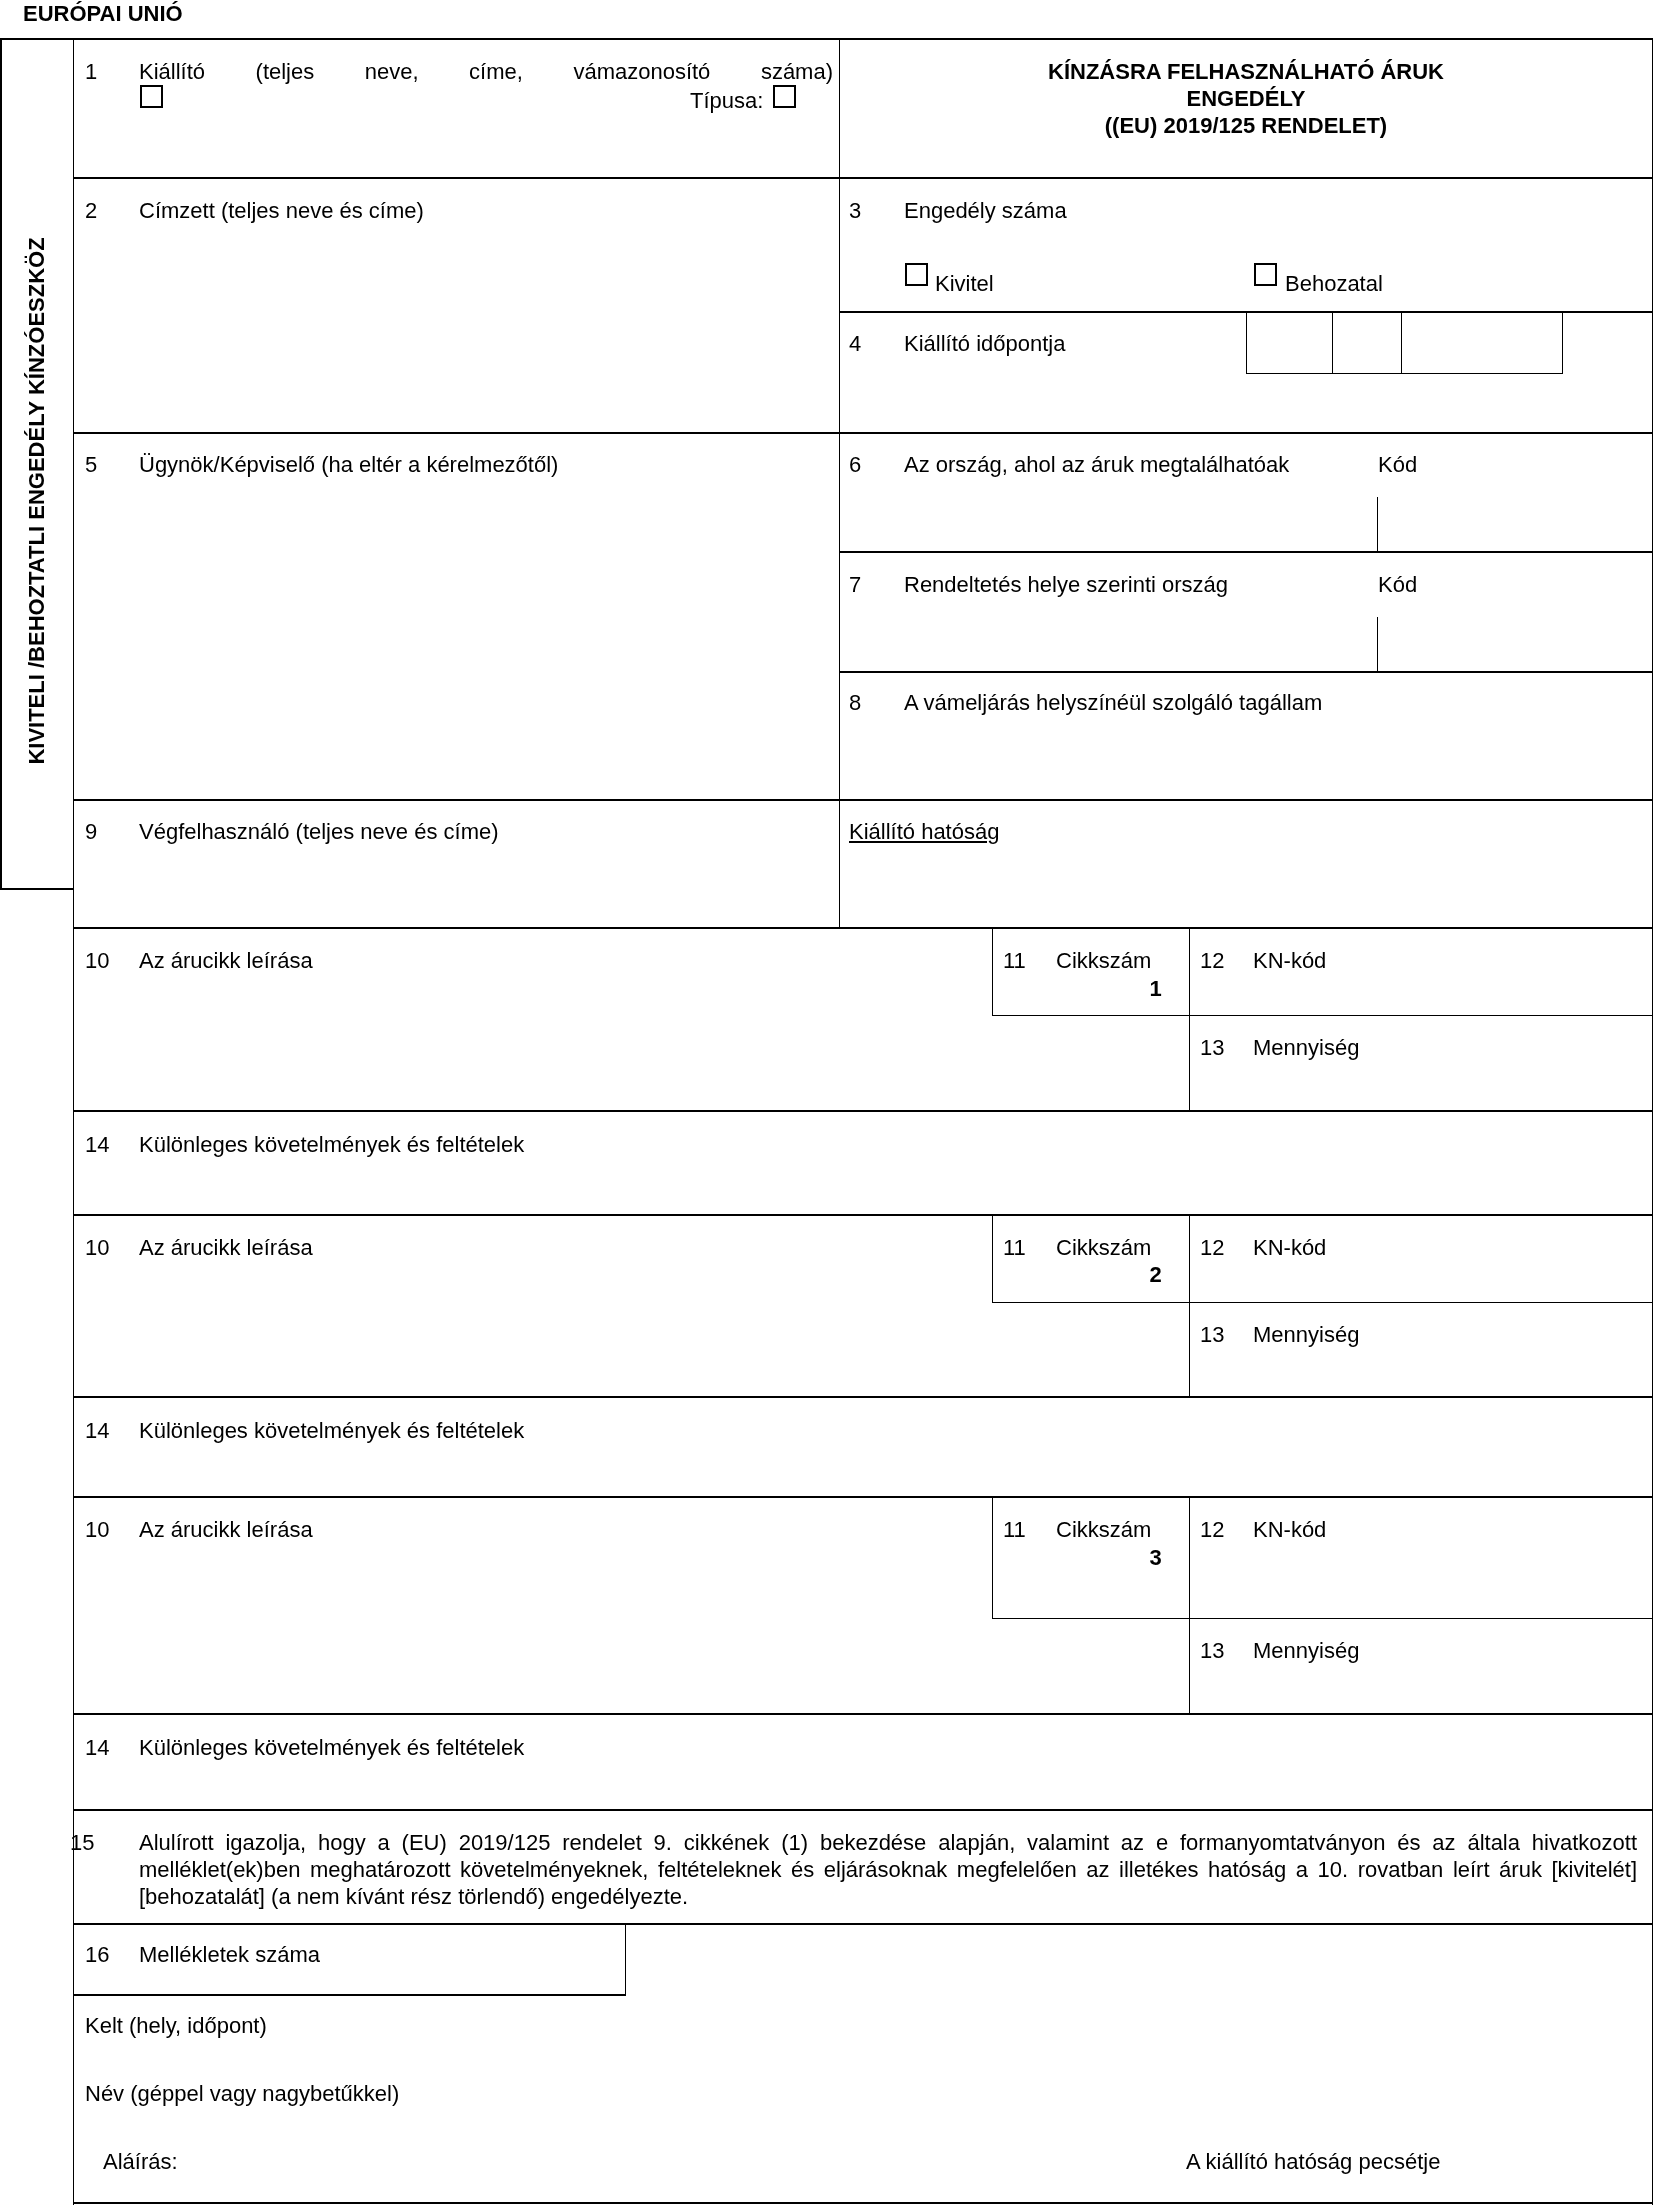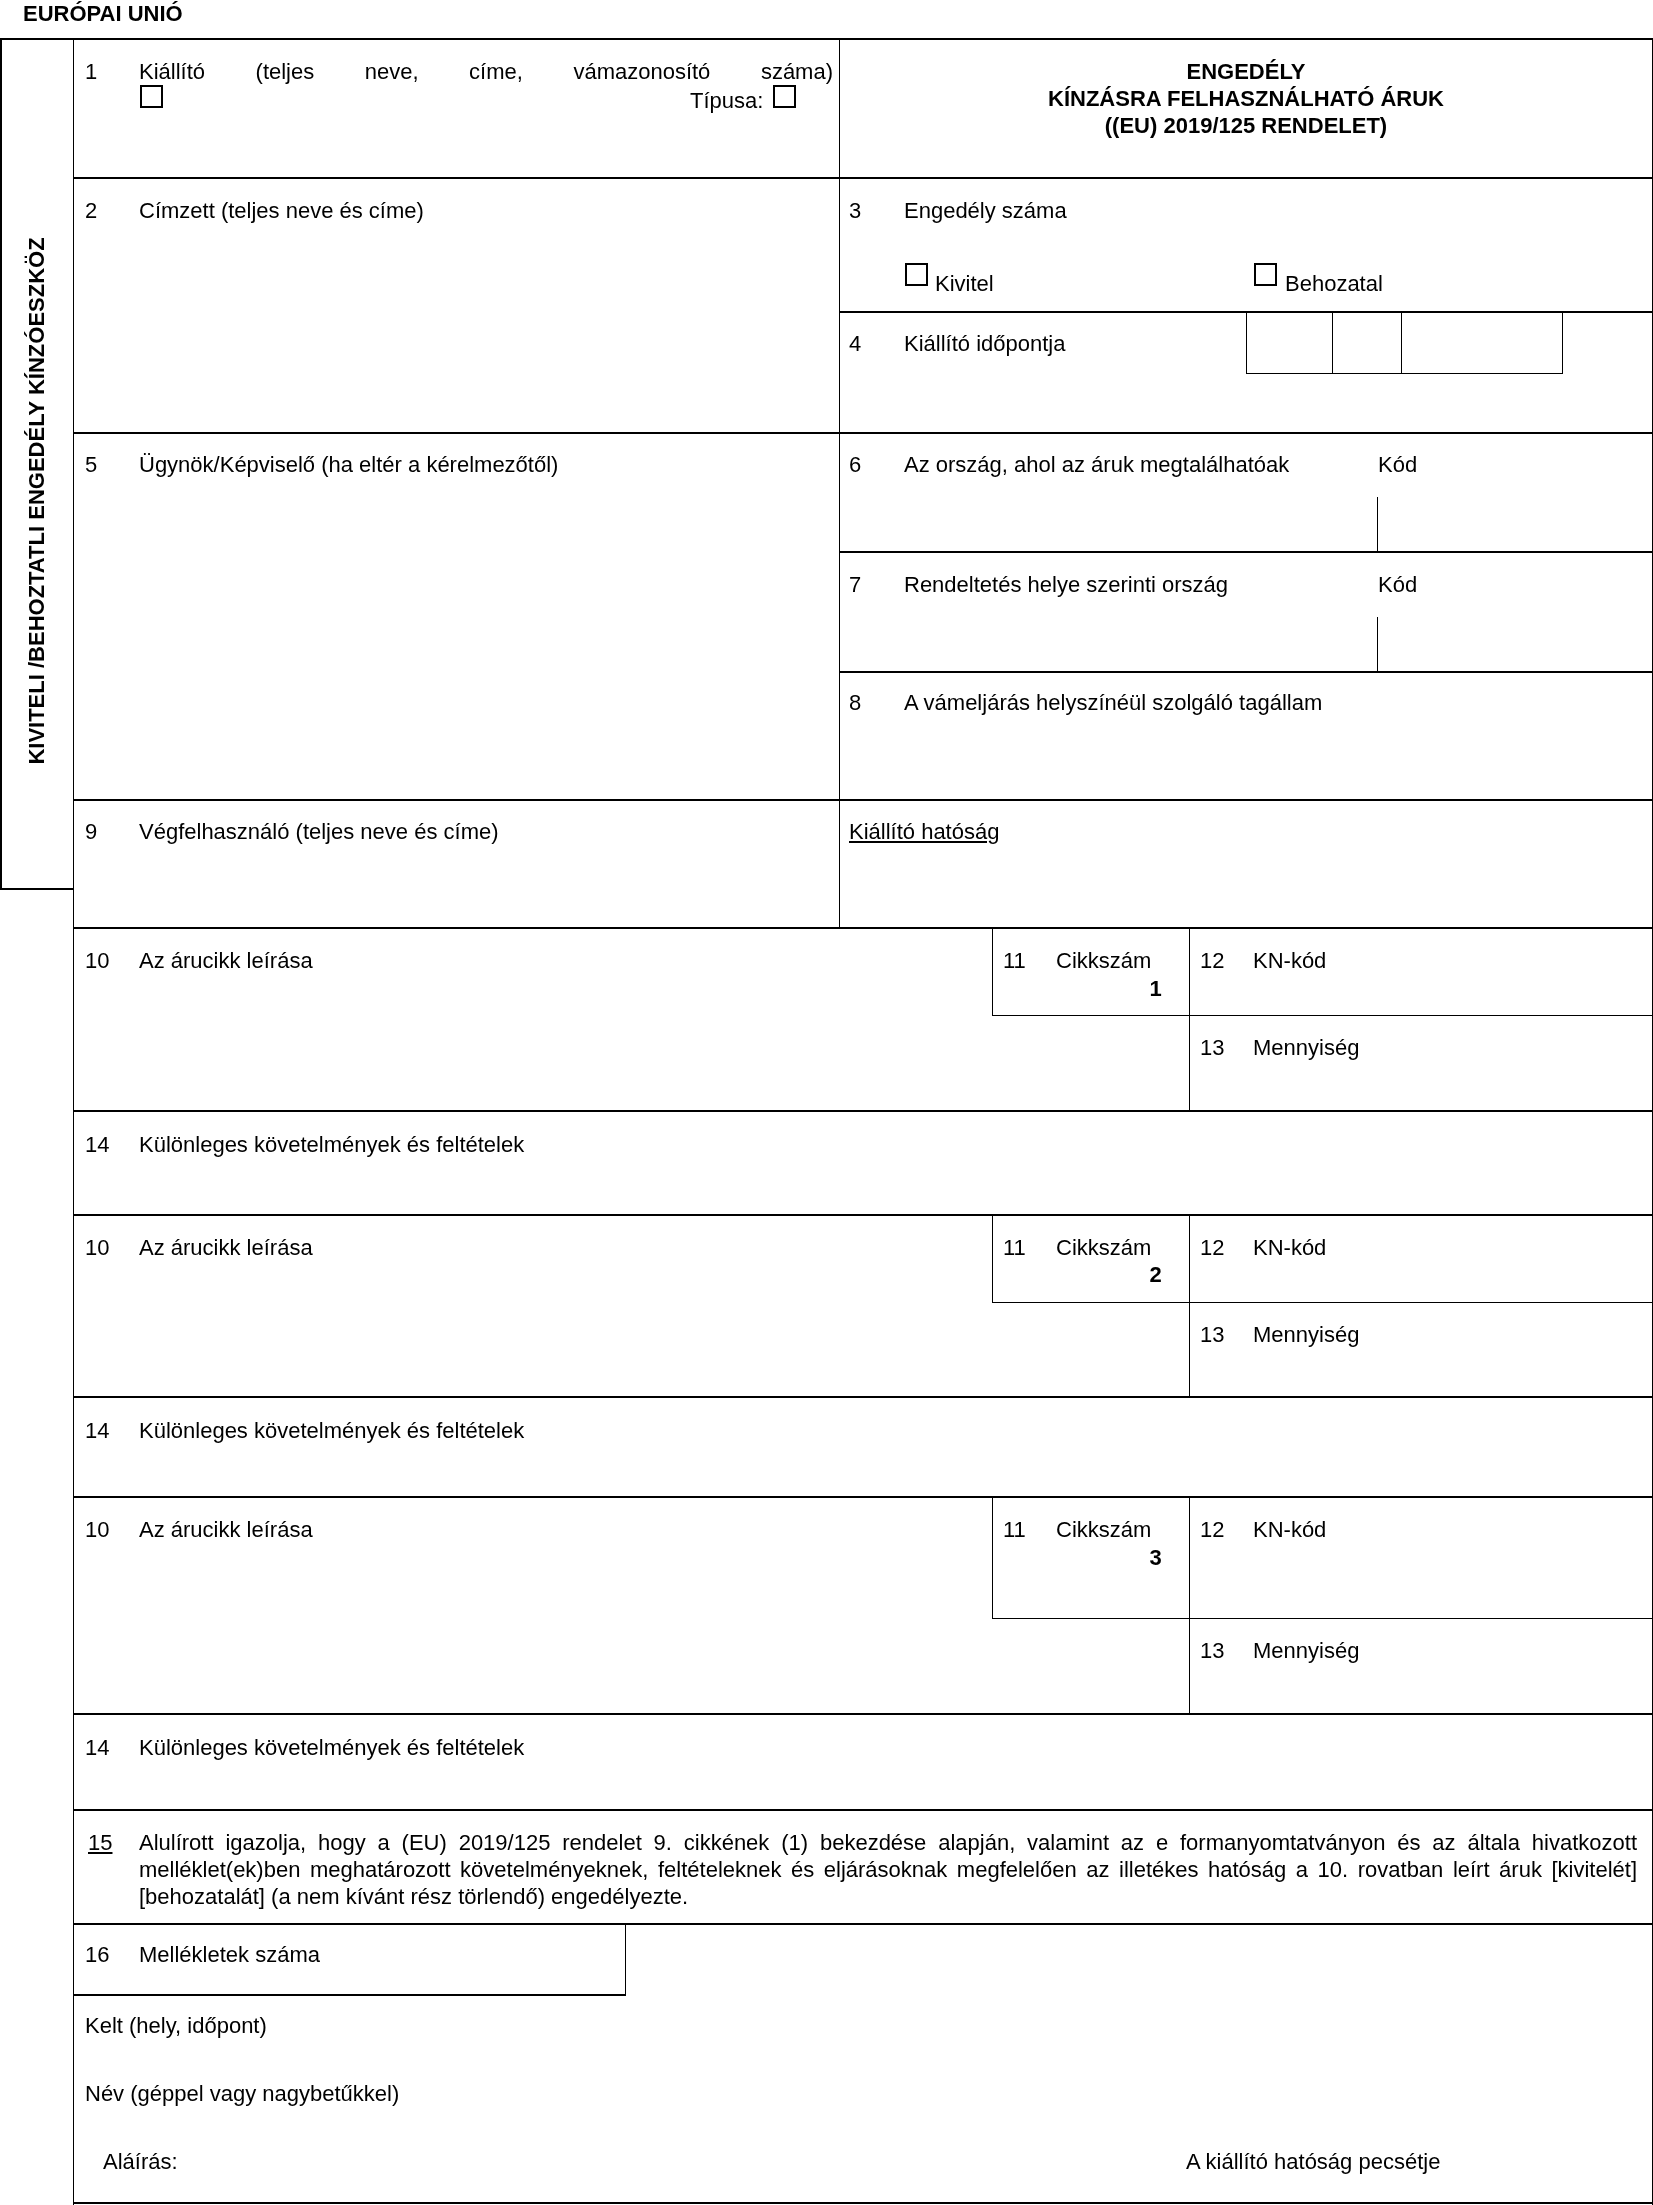--- a/index.html
+++ b/index.html
@@ -38,22 +38,22 @@
 
 <div class="line-v thin" style="left:839px; top:40px; height:888px;"></div>
 
 <div class="num" style="left:85px; top:58px;">1</div>
 <div class="lbl" style="left:139px; top:58px; width:694px; text-align:justify; text-align-last:justify; white-space:normal;">Kiállító (teljes neve, címe, vámazonosító száma)</div>
 <div class="chk" style="left:140px; top:85px;"></div>
 <div class="lbl" style="left:690px; top:87px;">Típusa:</div>
 <div class="chk" style="left:773px; top:85px;"></div>
 
 <div class="title">
+  <div>KÍNZÁSRA FELHASZNÁLHATÓ ÁRUK</div>
   <div>ENGEDÉLY</div>
-  <div>KÍNZÁSRA FELHASZNÁLHATÓ ÁRUK</div>
   <div>((EU) 2019/125 RENDELET)</div>
 </div>
 
 <div class="line-h" style="left:73px; top:177px; width:1580px;"></div>
 
 <div class="num" style="left:85px; top:197px;">2</div>
 <div class="lbl" style="left:139px; top:197px;">Címzett (teljes neve és címe)</div>
 
 <div class="num" style="left:849px; top:197px;">3</div>
 <div class="lbl" style="left:904px; top:197px;">Engedély száma</div>
@@ -154,21 +154,21 @@
       <div class="num" style="left:1200px; top:1637px;">13</div>
       <div class="lbl" style="left:1253px; top:1637px;">Mennyiség</div>
       <div class="line-h" style="left:73px; top:1713px; width:1580px;"></div>
       <div class="num" style="left:85px; top:1734px;">14</div>
       <div class="lbl" style="left:139px; top:1734px;">Különleges követelmények és feltételek</div>
       <div class="line-h" style="left:73px; top:1809px; width:1580px;"></div>
     </div>
   </div>
 
 <div class="line-h" style="left:73px; top:1809px; width:1580px;"></div>
-<div class="num" style="left:88px; top:1829px;text-decoration:underline;">15</div>
+<div class="num" style="left:70px; top:1829px;">15</div>
 <div class="para" style="top:1829px;">Alulírott igazolja, hogy a (EU) 2019/125 rendelet 9. cikkének (1) bekezdése alapján, valamint az e formanyomtatványon és az általa hivatkozott melléklet(ek)ben meghatározott követelményeknek, feltételeknek és eljárásoknak megfelelően az illetékes hatóság a 10. rovatban leírt áruk [kivitelét] [behozatalát] (a nem kívánt rész törlendő) engedélyezte.</div>
 
 <div class="line-h" style="left:73px; top:1923px; width:1580px;"></div>
 <div class="num" style="left:85px; top:1941px;">16</div>
 <div class="lbl" style="left:139px; top:1941px;">Mellékletek száma</div>
 <div class="line-v thin" style="left:625px; top:1924px; height:72px;"></div>
 <div class="line-h" style="left:73px; top:1994px; width:553px;"></div>
 
 <div class="lbl" style="left:85px; top:2012px;">Kelt (hely, időpont)</div>
 <div class="lbl" style="left:85px; top:2080px;">Név (géppel vagy nagybetűkkel)</div>

